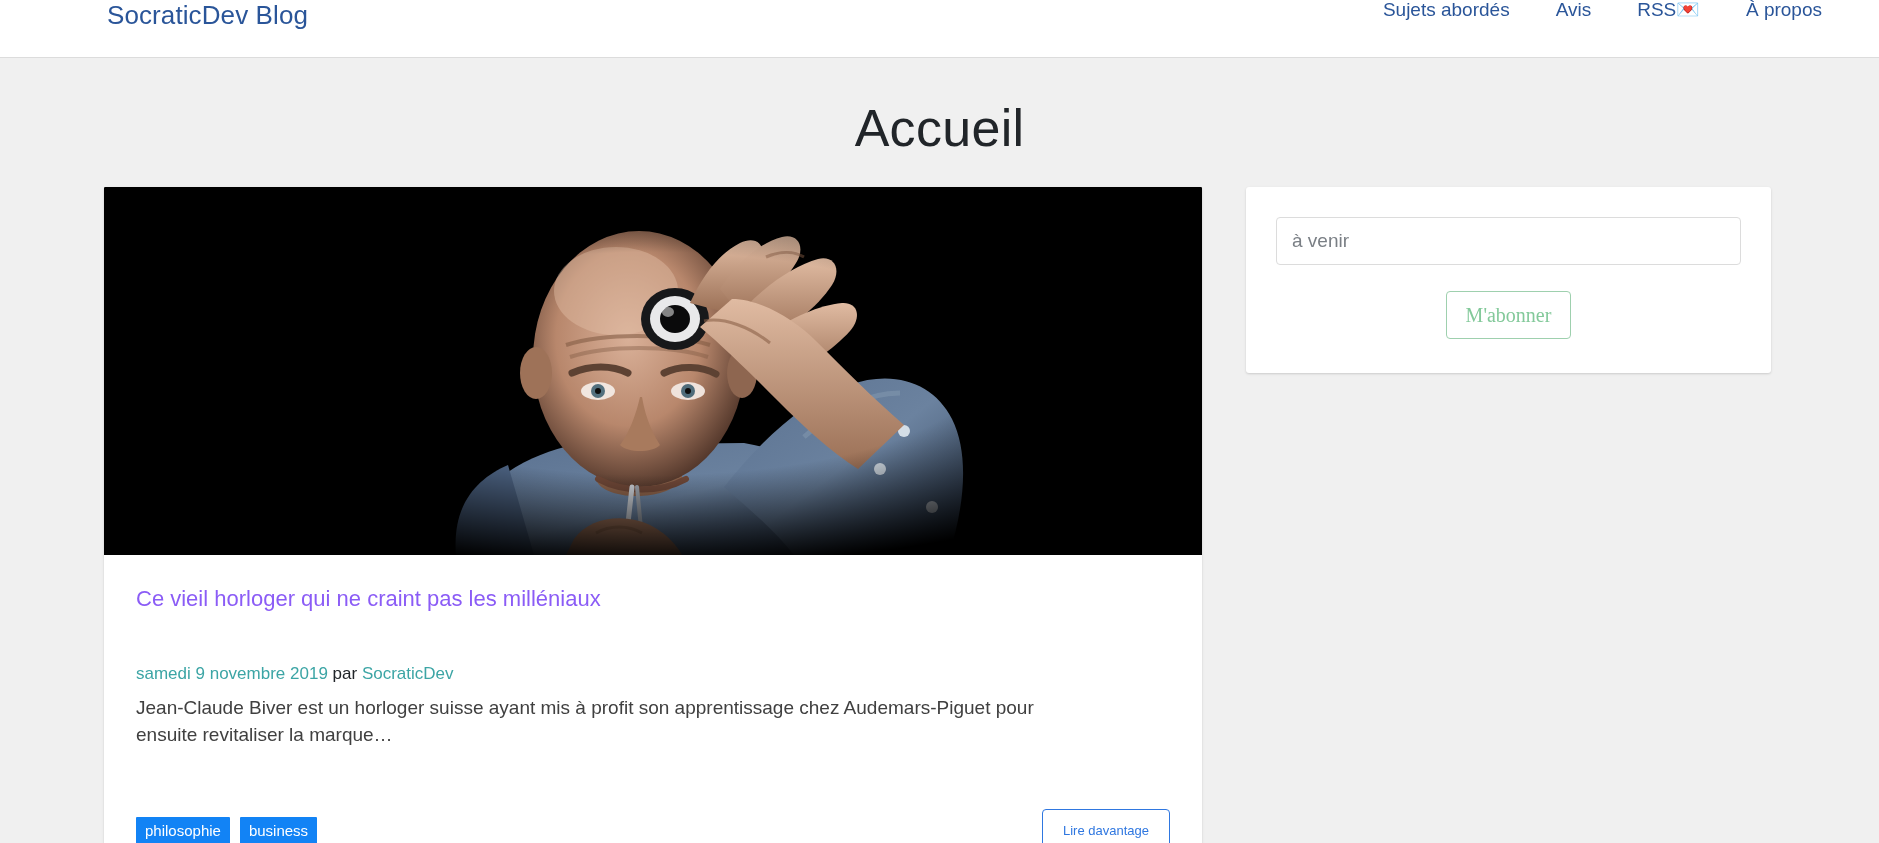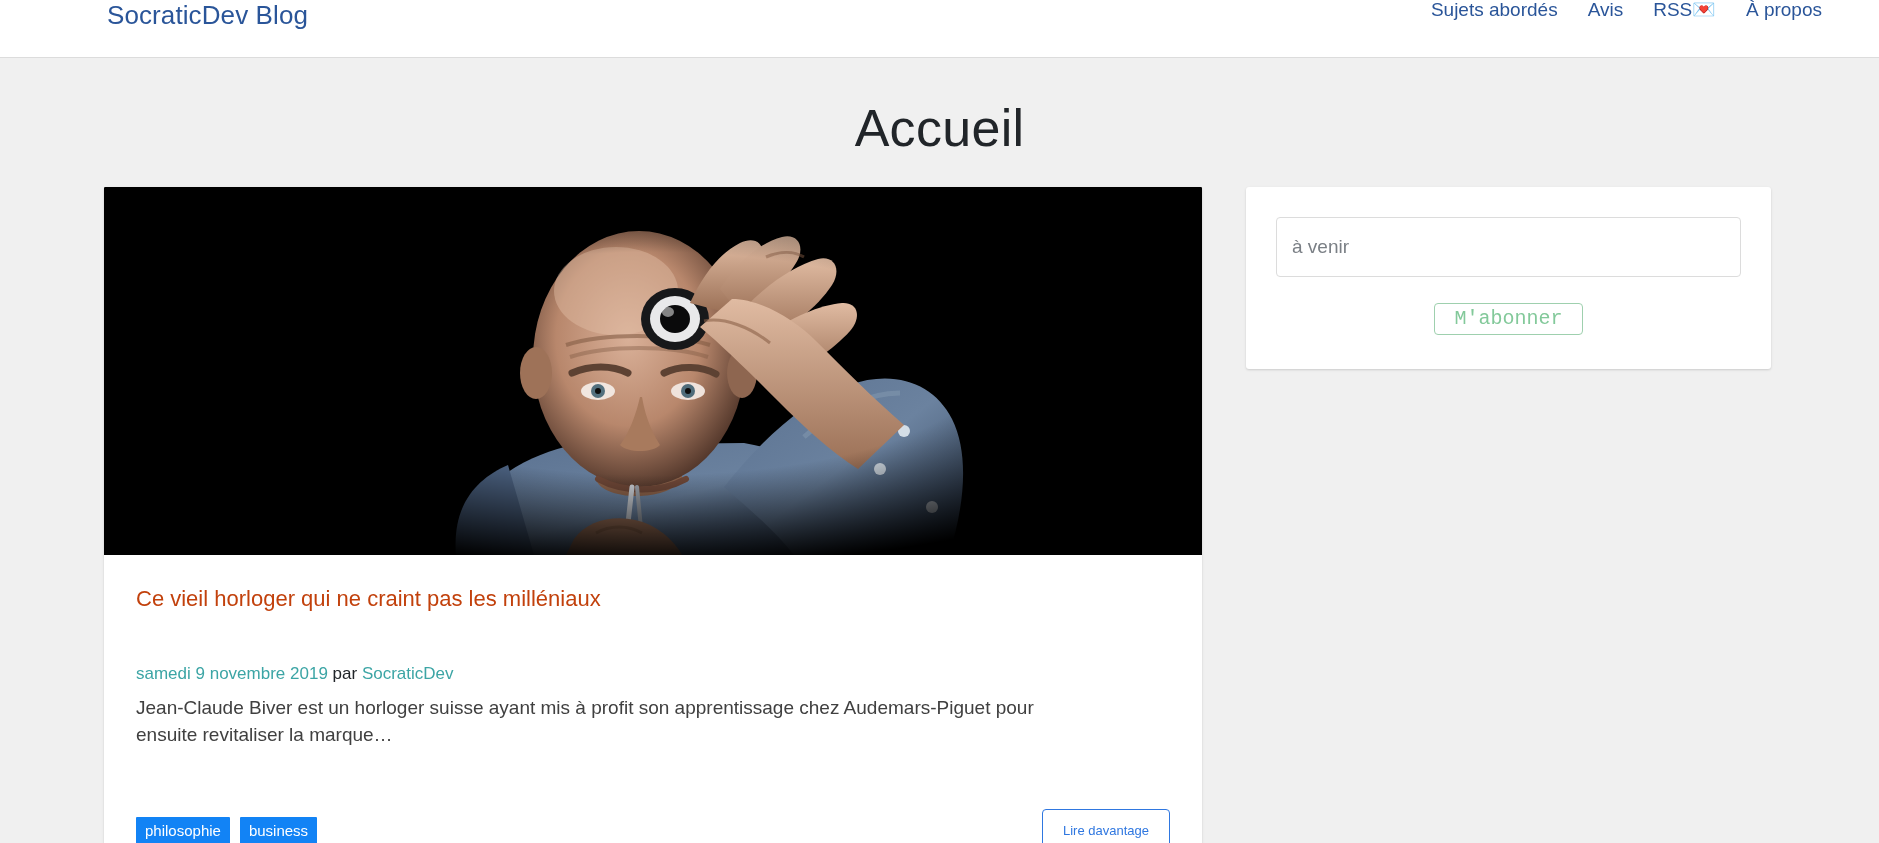--- a/index.html
+++ b/index.html
@@ -34,21 +34,21 @@
     color: #2a5599;
     text-decoration: none;
     font-weight: 400;
     letter-spacing: .1px;
     white-space: nowrap;
   }
 
   .nav-links {
     display: flex;
     align-items: center;
-    gap: 30px;
+    gap: 46px;
     list-style: none;
   }
 
   .nav-link {
     font-size: 19px;
     color: #2a5599;
     text-decoration: none;
     white-space: nowrap;
     display: inline-flex;
     align-items: center;
@@ -113,21 +113,21 @@
   
   .portrait { position: absolute; inset: 0; }
 
   .article-body {
     padding: 30px 32px 26px;
   }
 
   .article-title {
     font-size: 22px;
     font-weight: 400;
-    color: #c2410c;
+    color: #8b5cf6;
     text-decoration: none;
     display: inline-block;
     line-height: 1.3;
     margin-bottom: 16px;
   }
 
   .article-meta {
     font-size: 17px;
     color: #212529;
     margin-bottom: 9px;
@@ -198,41 +198,41 @@
   .newsletter-heading {
     font-size: 23px;
     font-weight: 300;
     letter-spacing: 1.1px;
     color: #212529;
     margin-bottom: 25px;
   }
 
   .newsletter-input {
     width: 100%;
-    height: 60px;
+    height: 48px;
     border: 1px solid #dcdcdc;
     border-radius: 4px;
     background: #fff;
     font-family: inherit;
     font-size: 19px;
     color: #495057;
     padding: 2px 15px;
     outline: none;
   }
   .newsletter-input::placeholder { color: #7a7f85; opacity: 1; }
 
   .subscribe-btn {
     margin-top: 26px;
     border: 1px solid #9ed0ae;
     background: transparent;
     color: #83c99a;
-    font-family: Liberation Mono, monospace;
+    font-family: Liberation Serif, serif;
     font-size: 20px;
     line-height: 1;
-    padding: 5px 19px;
+    padding: 13px 19px;
     border-radius: 4px;
     cursor: pointer;
   }
 </style>
 </head>
 <body>
 
 <header class="navbar">
   <a class="brand" href="#">SocraticDev Blog</a>
 

